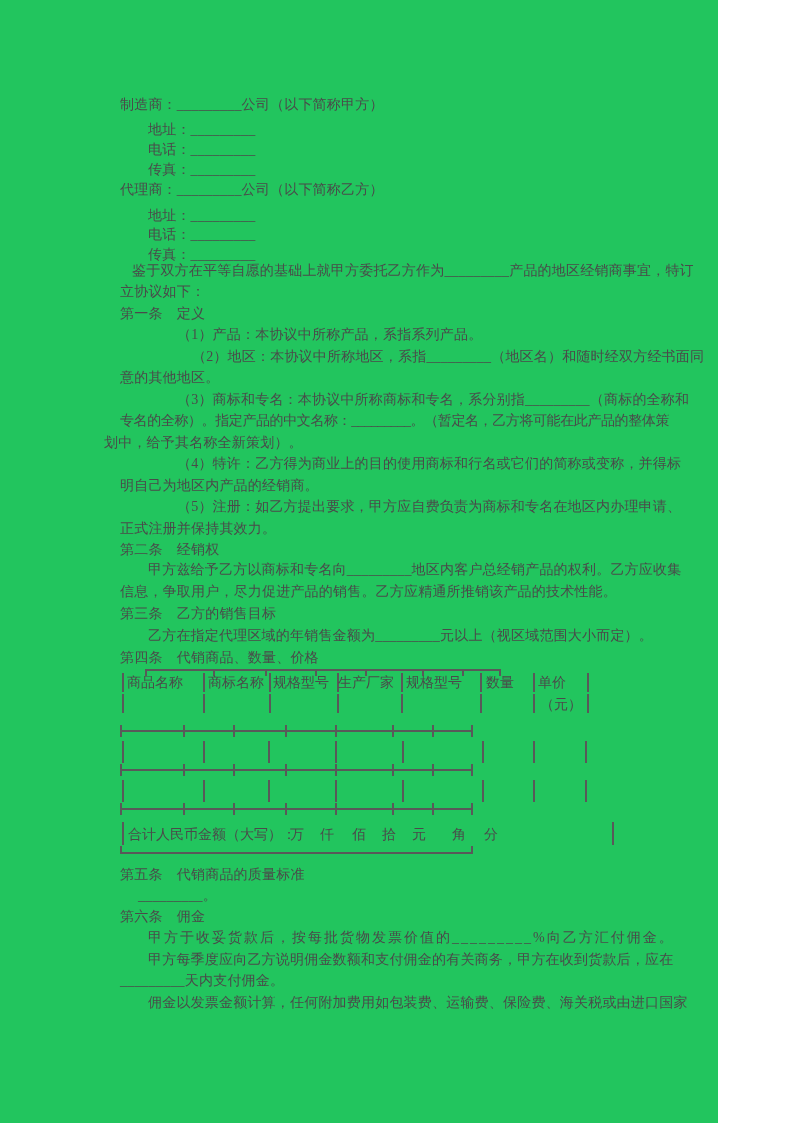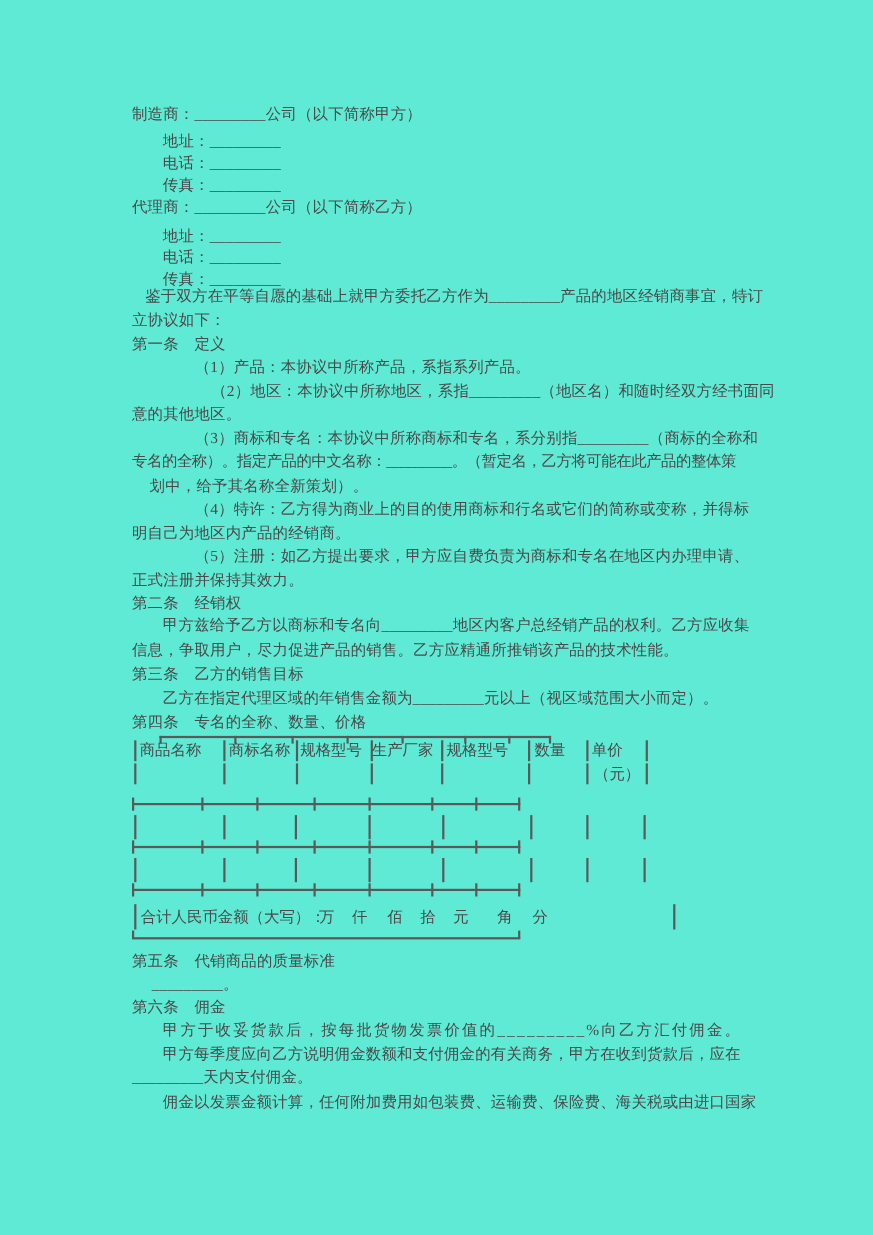--- a/index.html
+++ b/index.html
@@ -1,19 +1,19 @@
 <!DOCTYPE html>
 <html><head>
 <meta charset="utf-8">
 <style>
   html,body{margin:0;padding:0;background:#ffffff;}
   .page{
     position:relative;
-    width:794px;height:1123px;
-    background:#5eead4;
+    width:718px;height:1123px;
+    background:#22c55e;
     font-family:"Liberation Serif","DejaVu Serif",serif;
     color:#4a4a4a;
     overflow:hidden;
   }
   .ln{
     position:absolute;
     font-size:14px;
     line-height:16px;
     white-space:pre;
     letter-spacing:0.2px;
@@ -39,34 +39,34 @@
 
   <div class="ln" style="left:132px;top:263px">鉴于双方在平等自愿的基础上就甲方委托乙方作为_________产品的地区经销商事宜，特订</div>
   <div class="ln" style="left:120px;top:284px">立协议如下：</div>
 
   <div class="ln" style="left:120px;top:306px">第一条　定义</div>
   <div class="ln" style="left:177px;top:327px">（1）产品：本协议中所称产品，系指系列产品。</div>
   <div class="ln" style="left:192px;top:349px">（2）地区：本协议中所称地区，系指_________（地区名）和随时经双方经书面同</div>
   <div class="ln" style="left:120px;top:370px">意的其他地区。</div>
   <div class="ln" style="left:177px;top:392px">（3）商标和专名：本协议中所称商标和专名，系分别指_________（商标的全称和</div>
   <div class="ln" style="left:120px;top:413px;letter-spacing:-0.4px">专名的全称）。指定产品的中文名称：_________。（暂定名，乙方将可能在此产品的整体策</div>
-  <div class="ln" style="left:136px;top:435px">划中，给予其名称全新策划）。</div>
+  <div class="ln" style="left:104px;top:435px">划中，给予其名称全新策划）。</div>
   <div class="ln" style="left:177px;top:456px">（4）特许：乙方得为商业上的目的使用商标和行名或它们的简称或变称，并得标</div>
   <div class="ln" style="left:120px;top:478px">明自己为地区内产品的经销商。</div>
   <div class="ln" style="left:177px;top:499px">（5）注册：如乙方提出要求，甲方应自费负责为商标和专名在地区内办理申请、</div>
   <div class="ln" style="left:120px;top:521px">正式注册并保持其效力。</div>
 
   <div class="ln" style="left:120px;top:542px">第二条　经销权</div>
   <div class="ln" style="left:148px;top:562px">甲方兹给予乙方以商标和专名向_________地区内客户总经销产品的权利。乙方应收集</div>
   <div class="ln" style="left:120px;top:584px">信息，争取用户，尽力促进产品的销售。乙方应精通所推销该产品的技术性能。</div>
 
   <div class="ln" style="left:120px;top:606px">第三条　乙方的销售目标</div>
   <div class="ln" style="left:148px;top:628px">乙方在指定代理区域的年销售金额为_________元以上（视区域范围大小而定）。</div>
 
-  <div class="ln" style="left:120px;top:650px">第四条　专名的全称、数量、价格</div>
+  <div class="ln" style="left:120px;top:650px">第四条　代销商品、数量、价格</div>
 
   <div>
 
     <div class="hl" style="left:145px;top:669px;width:356px"></div>
     <div class="vb" style="left:145px;top:669px;height:7px"></div>
     <div class="vb" style="left:213px;top:669px;height:7px"></div>
     <div class="vb" style="left:265px;top:669px;height:7px"></div>
     <div class="vb" style="left:315px;top:669px;height:7px"></div>
     <div class="vb" style="left:365px;top:669px;height:7px"></div>
     <div class="vb" style="left:422px;top:669px;height:7px"></div>

